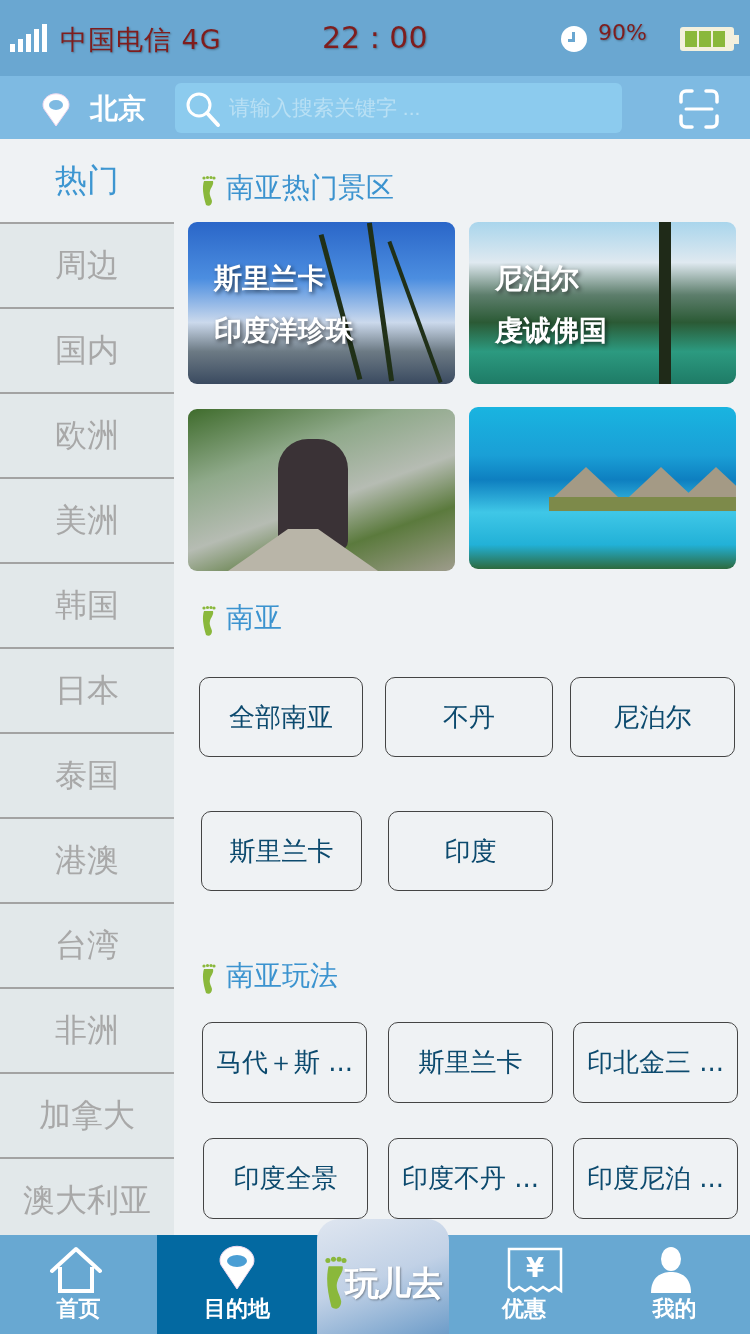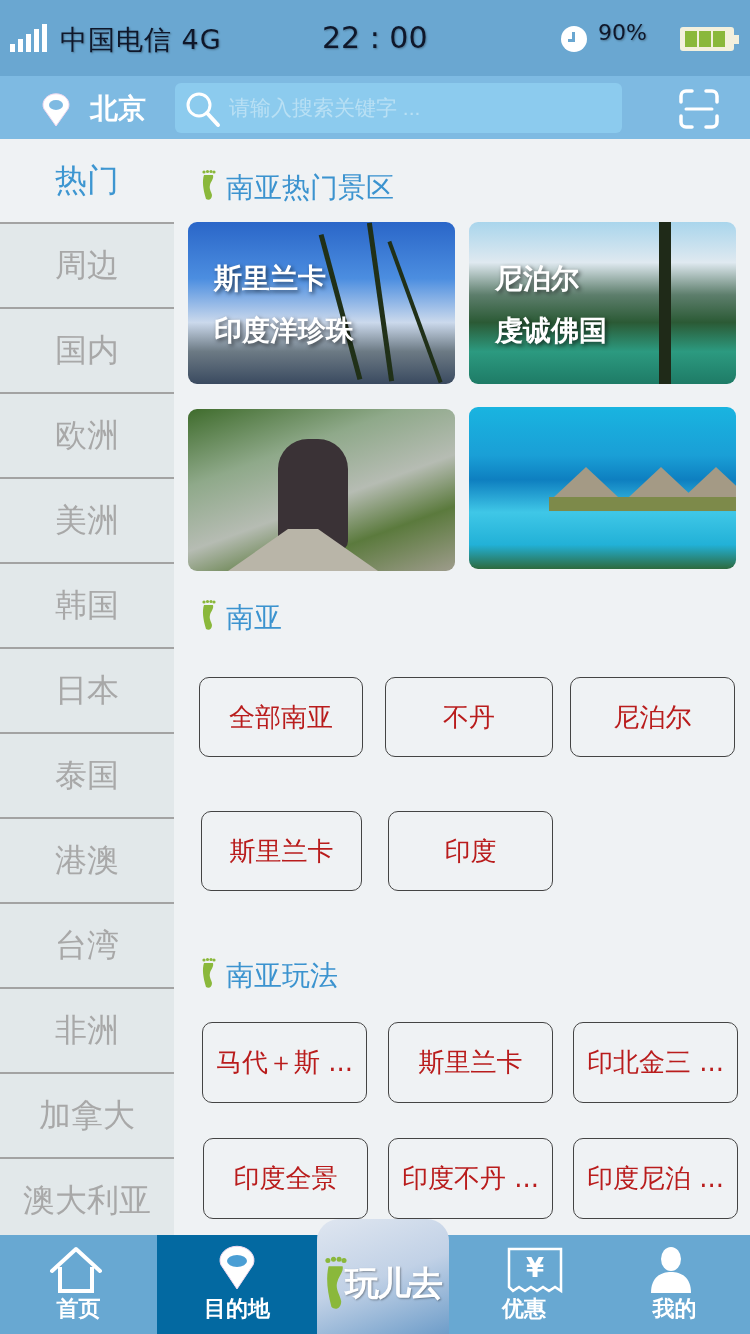--- a/index.html
+++ b/index.html
@@ -1,20 +1,20 @@
 <!DOCTYPE html>
 <html><head>
 <meta charset="utf-8">
 <style>
   * { box-sizing: border-box; margin: 0; padding: 0; }
   html, body { width: 750px; height: 1334px; overflow: hidden; background: #eff2f4; font-family: "DejaVu Sans", "Liberation Sans", sans-serif; }
   .app { position: relative; width: 750px; height: 1334px; }
 
   
-  .status-bar { position: absolute; left: 0; top: 0; width: 750px; height: 76px; background: #6aa7d1; color: #0f172a; }
+  .status-bar { position: absolute; left: 0; top: 0; width: 750px; height: 76px; background: #6aa7d1; color: #7f1d1d; }
   .status-bar .signal { position: absolute; left: 10px; top: 24px; width: 38px; height: 28px; }
   .status-bar .signal i { position: absolute; bottom: 0; width: 5px; background: #fff; }
   .status-bar .carrier { position: absolute; left: 60px; top: 22px; font-size: 27px; letter-spacing: 1px; text-shadow: 1px 1px 2px rgba(0,0,0,0.3); }
   .status-bar .time { position: absolute; left: 322px; top: 20px; font-size: 30px; text-shadow: 1px 1px 2px rgba(0,0,0,0.3); }
   .status-bar .alarm { position: absolute; left: 561px; top: 26px; width: 26px; height: 26px; border-radius: 50%; background: #fff; }
   .status-bar .alarm:after { content: ""; position: absolute; left: 11px; top: 6px; width: 3px; height: 9px; background: #6aa7d1; }
   .status-bar .alarm:before { content: ""; position: absolute; left: 7px; top: 13px; width: 7px; height: 3px; background: #6aa7d1; }
   .status-bar .battery-pct { position: absolute; left: 598px; top: 20px; font-size: 22px; text-shadow: 1px 1px 2px rgba(0,0,0,0.3); }
   .status-bar .battery { position: absolute; left: 680px; top: 27px; width: 54px; height: 24px; border: 3px solid #f3f0dd; border-radius: 3px; background: #f3f0dd; }
   .status-bar .battery:after { content: ""; position: absolute; right: -8px; top: 5px; width: 5px; height: 9px; background: #f3f0dd; }
@@ -30,31 +30,31 @@
   .search-box input::placeholder { color: #b9e0f4; }
   .scan-icon { position: absolute; left: 678px; top: 12px; width: 42px; height: 42px; }
 
   
   .sidebar { position: absolute; left: 0; top: 139px; width: 174px; height: 1096px; background: #e2e8ea; }
   .side-item { height: 85px; border-bottom: 2px solid #a3a3a3; display: flex; align-items: center; justify-content: center; font-size: 32px; color: #a8a8a8; cursor: pointer; }
   .side-item.active { background: #eff2f4; color: #3d96d1; }
 
   
   .main { position: absolute; left: 174px; top: 139px; width: 576px; height: 1096px; background: #eff2f4; }
-  .section-title { position: absolute; left: 26px; display: flex; align-items: flex-start; font-size: 28px; color: #3b93cf; }
+  .section-title { position: absolute; left: 26px; display: flex; align-items: flex-end; font-size: 28px; color: #3b93cf; }
   .foot-icon { width: 20px; height: 32px; margin-right: 6px; }
   .card { position: absolute; width: 267px; height: 162px; border-radius: 9px; overflow: hidden; cursor: pointer; }
   .card .cap { position: absolute; left: 26px; color: #fff; font-size: 28px; font-weight: bold; text-shadow: 2px 2px 4px rgba(0,0,0,0.6); }
   .card-sri { background: linear-gradient(180deg, #2a66c8 0%, #4c8ee0 35%, #cbd9ec 62%, #6c7a84 80%, #3a4a60 100%); }
   .card-nep { background: linear-gradient(180deg, #a9d5ec 0%, #dfe9f0 25%, #5d7e6c 45%, #2b5a35 62%, #2c9a80 80%, #1e7b66 100%); }
   .card-ele { background: linear-gradient(160deg, #3f6c2c 0%, #8fa98a 30%, #b6bcb3 55%, #5b7a3d 75%, #9e9c8c 100%); }
   .card-sea { background: linear-gradient(180deg, #19b4e0 0%, #1a9fd6 30%, #0e7fc0 45%, #3fc7e7 65%, #22b1d7 85%, #2d6a3e 100%); }
   .palm { position: absolute; background: #203018; }
   .hut { position: absolute; width: 0; height: 0; border-left: 32px solid transparent; border-right: 32px solid transparent; border-bottom: 30px solid #a49a85; }
-  .tag { position: absolute; border: 1.5px solid #444; border-radius: 10px; display: flex; align-items: center; justify-content: center; font-size: 26px; color: #b91c1c; background: transparent; cursor: pointer; white-space: nowrap; overflow: hidden; }
+  .tag { position: absolute; border: 1.5px solid #444; border-radius: 10px; display: flex; align-items: center; justify-content: center; font-size: 26px; color: #0c4a6e; background: transparent; cursor: pointer; white-space: nowrap; overflow: hidden; }
 
   
   .tab-bar { position: absolute; left: 0; top: 1235px; width: 750px; height: 99px; background: #68a8d2; }
   .tab { position: absolute; top: 0; height: 99px; display: flex; flex-direction: column; align-items: center; cursor: pointer; }
   .tab .lbl { position: absolute; bottom: 10px; font-size: 22px; color: #fff; font-weight: bold; white-space: nowrap; }
   .tab.active { background: #0369a1; }
   .center-btn { position: absolute; left: 317px; top: 1219px; width: 132px; height: 115px; border-radius: 22px 22px 0 0; background: linear-gradient(160deg, #dfe6f0 0%, #c1d1e6 50%, #6e9dc9 100%); cursor: pointer; }
   .center-btn .brand { position: absolute; left: 28px; top: 42px; font-size: 34px; font-weight: bold; color: #fff; text-shadow: 1px 1px 2px rgba(0,0,0,0.35); letter-spacing: -2px; }
 </style>
 </head>

